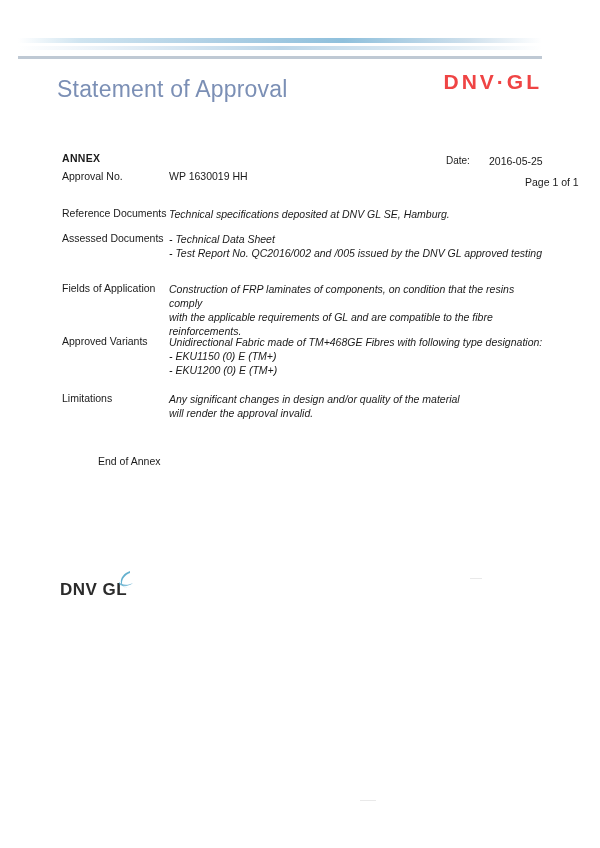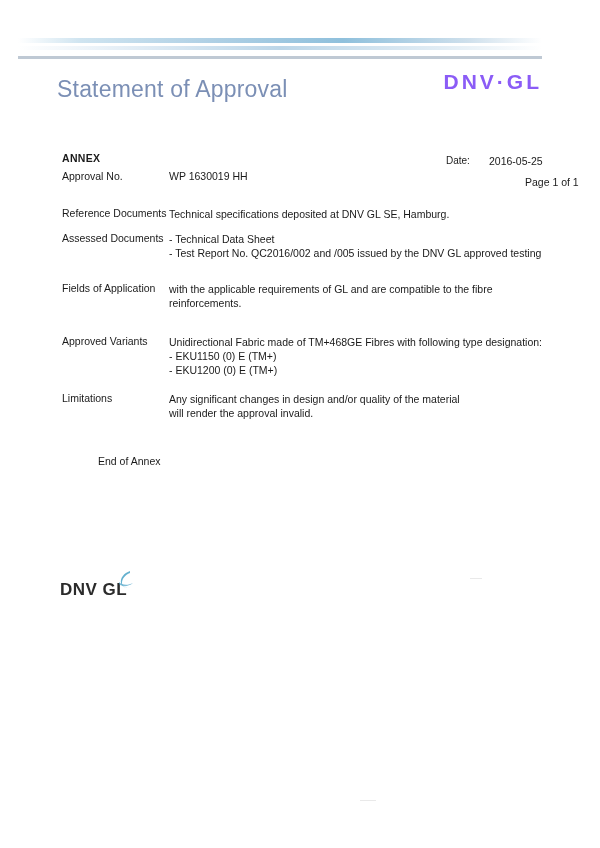--- a/index.html
+++ b/index.html
@@ -55,21 +55,21 @@
     letter-spacing: .2px;
     color: #7b8fb5;
     font-weight: 400;
   }
   .brand {
     position: absolute;
     right: 58px;
     top: 70px;
     font-size: 21px;
     letter-spacing: 3px;
-    color: #8b5cf6;
+    color: #ef4444;
     font-weight: 700;
   }
 
   
   .annex-label {
     position: absolute;
     left: 62px;
     top: 152px;
     font-size: 10.5px;
     font-weight: 700;
@@ -122,21 +122,21 @@
     color: #1a1a1a;
   }
   .row .value {
     position: absolute;
     left: 107px;
     top: 0;
     width: 375px;
     font-size: 10.5px;
     line-height: 14px;
   }
-  .value .ln { display: block; }
+  .value .ln { display: block; font-style: italic; }
 
   .r-reference { top: 207px; }
   .r-assessed  { top: 232px; }
   .r-fields    { top: 282px; }
   .r-variants  { top: 335px; }
   .r-limits    { top: 392px; }
 
   .end-annex {
     position: absolute;
     left: 62px;
@@ -200,20 +200,21 @@
     <div class="label">Assessed Documents</div>
     <div class="value">
       <span class="ln">- Technical Data Sheet</span>
       <span class="ln">- Test Report No. QC2016/002 and /005 issued by the DNV GL approved testing</span>
     </div>
   </div>
 
   <div class="row r-fields">
     <div class="label">Fields of Application</div>
     <div class="value">
+      <span class="ln">Construction of FRP laminates of components, on condition that the resins comply</span>
       <span class="ln">with the applicable requirements of GL and are compatible to the fibre reinforcements.</span>
     </div>
   </div>
 
   <div class="row r-variants">
     <div class="label">Approved Variants</div>
     <div class="value">
       <span class="ln">Unidirectional Fabric made of TM+468GE Fibres with following type designation:</span>
       <span class="ln">- EKU1150 (0) E (TM+)</span>
       <span class="ln">- EKU1200 (0) E (TM+)</span>

